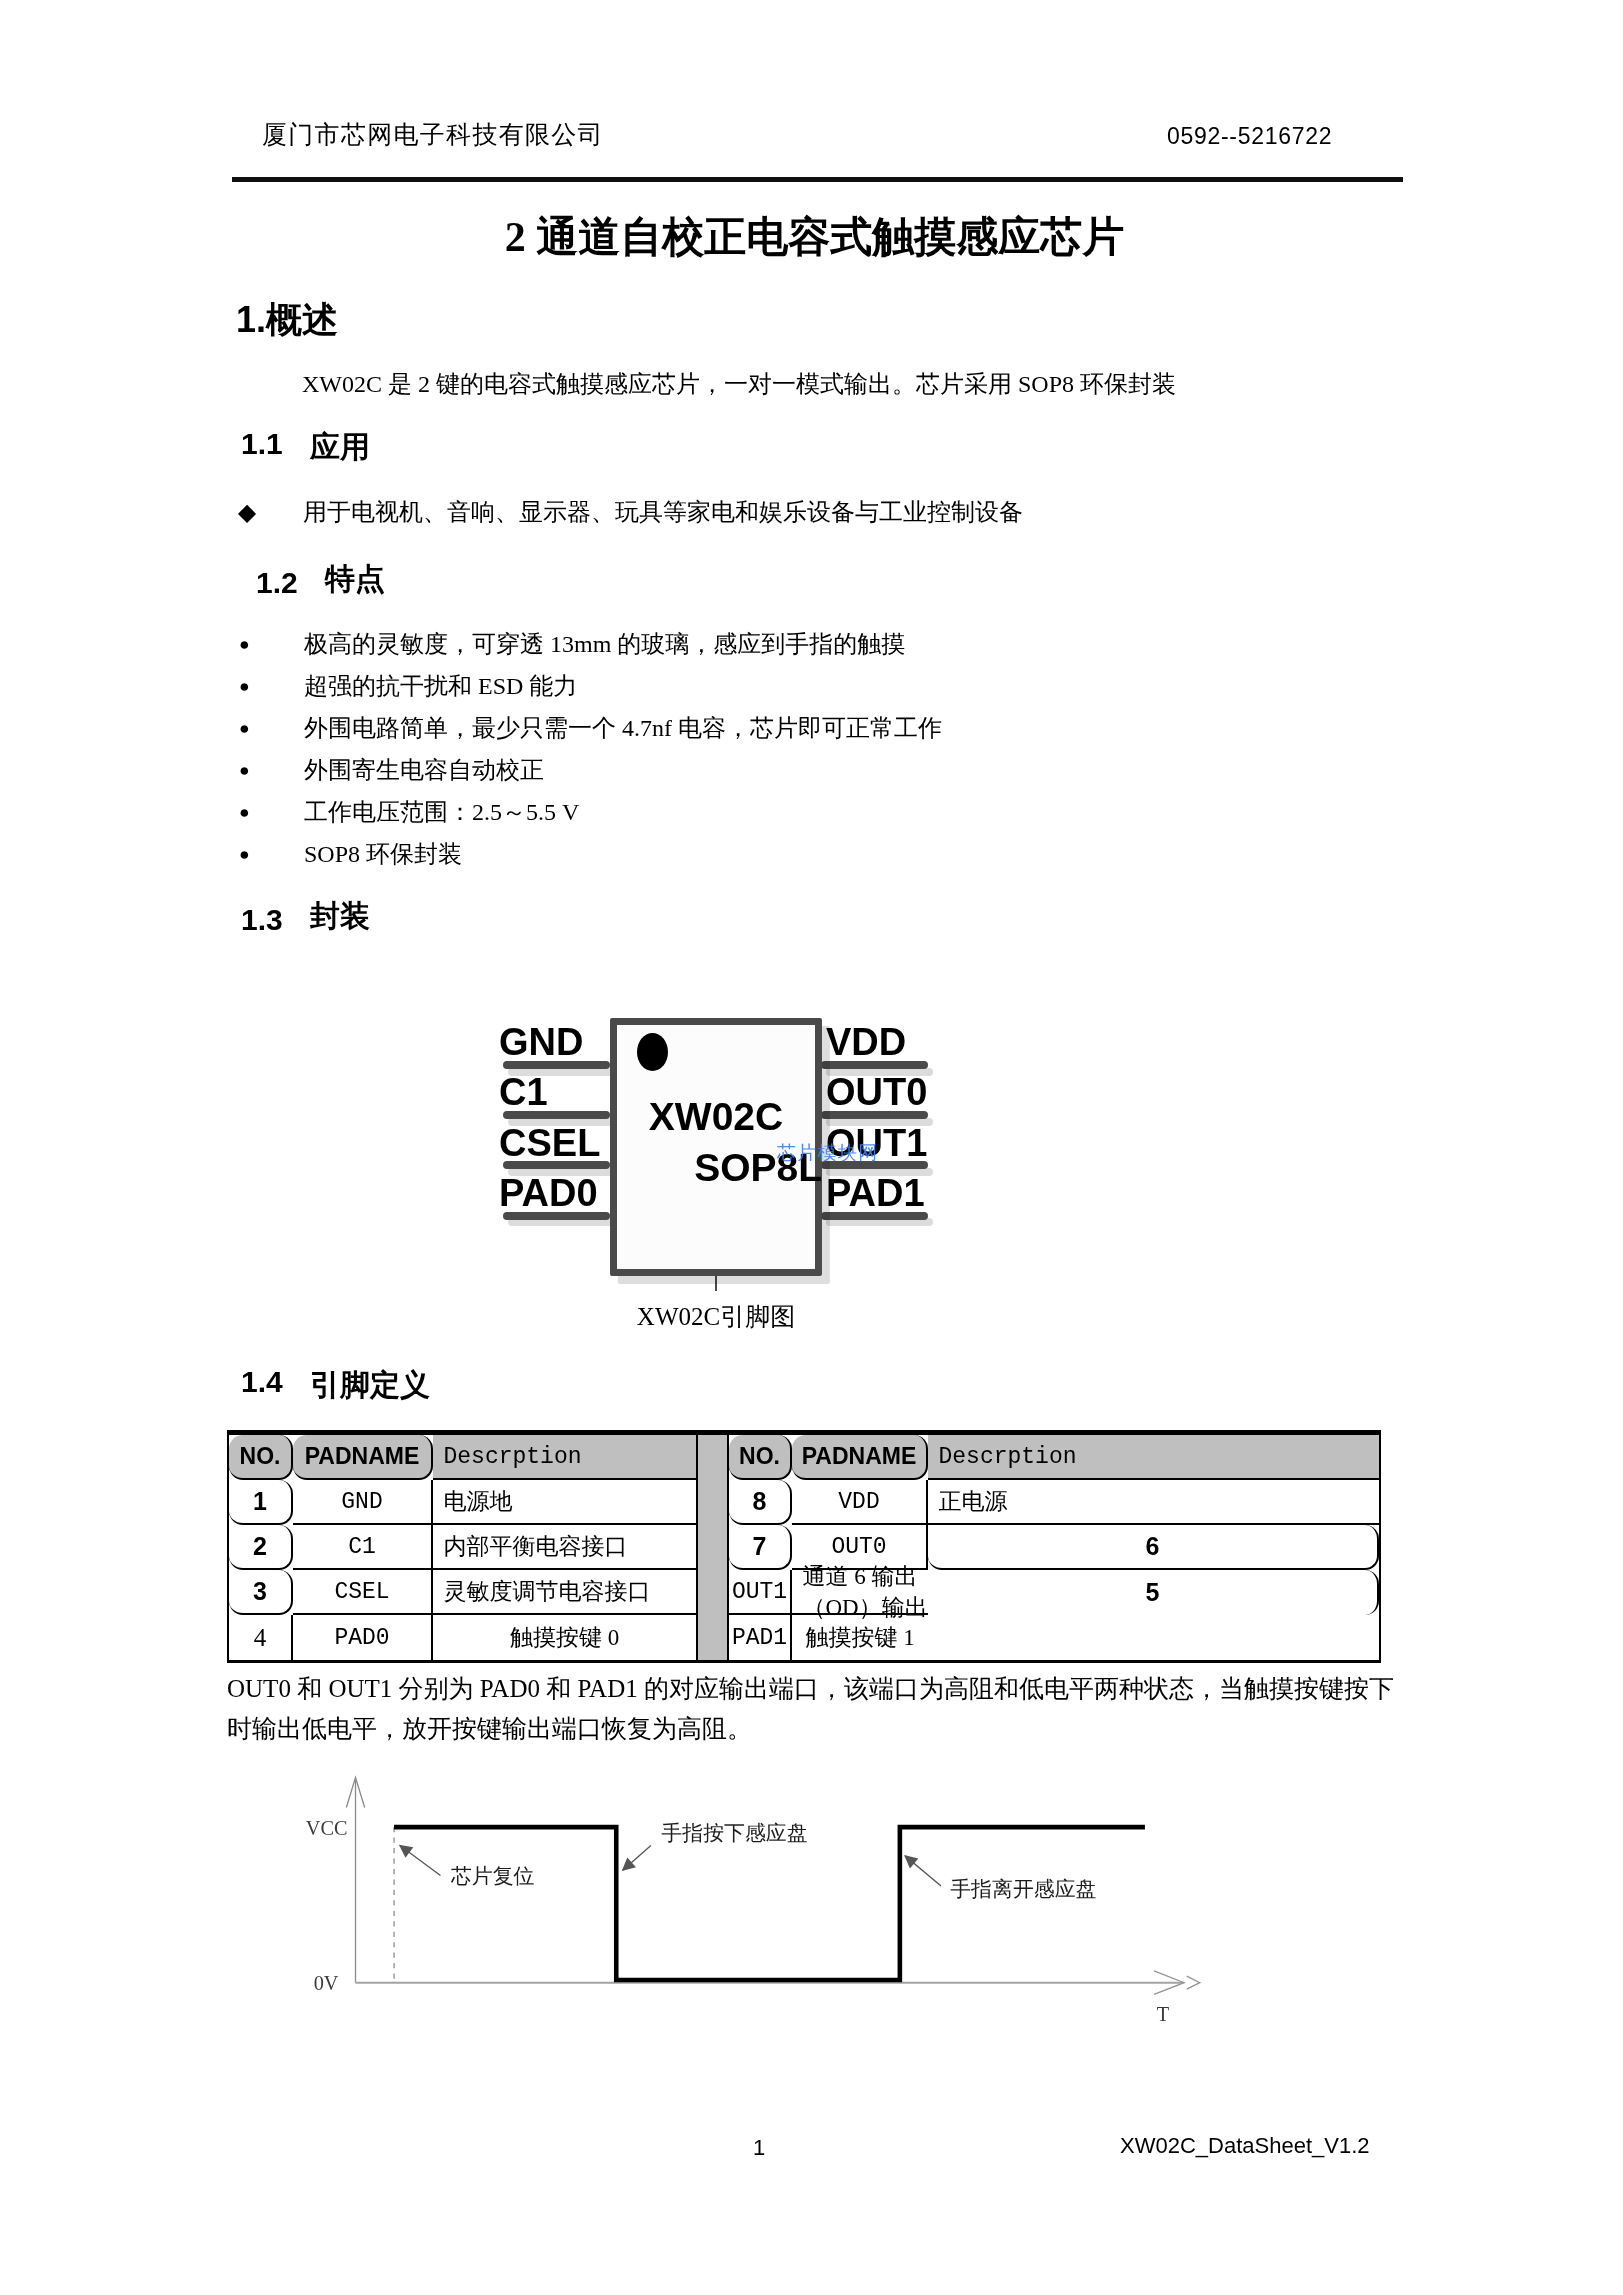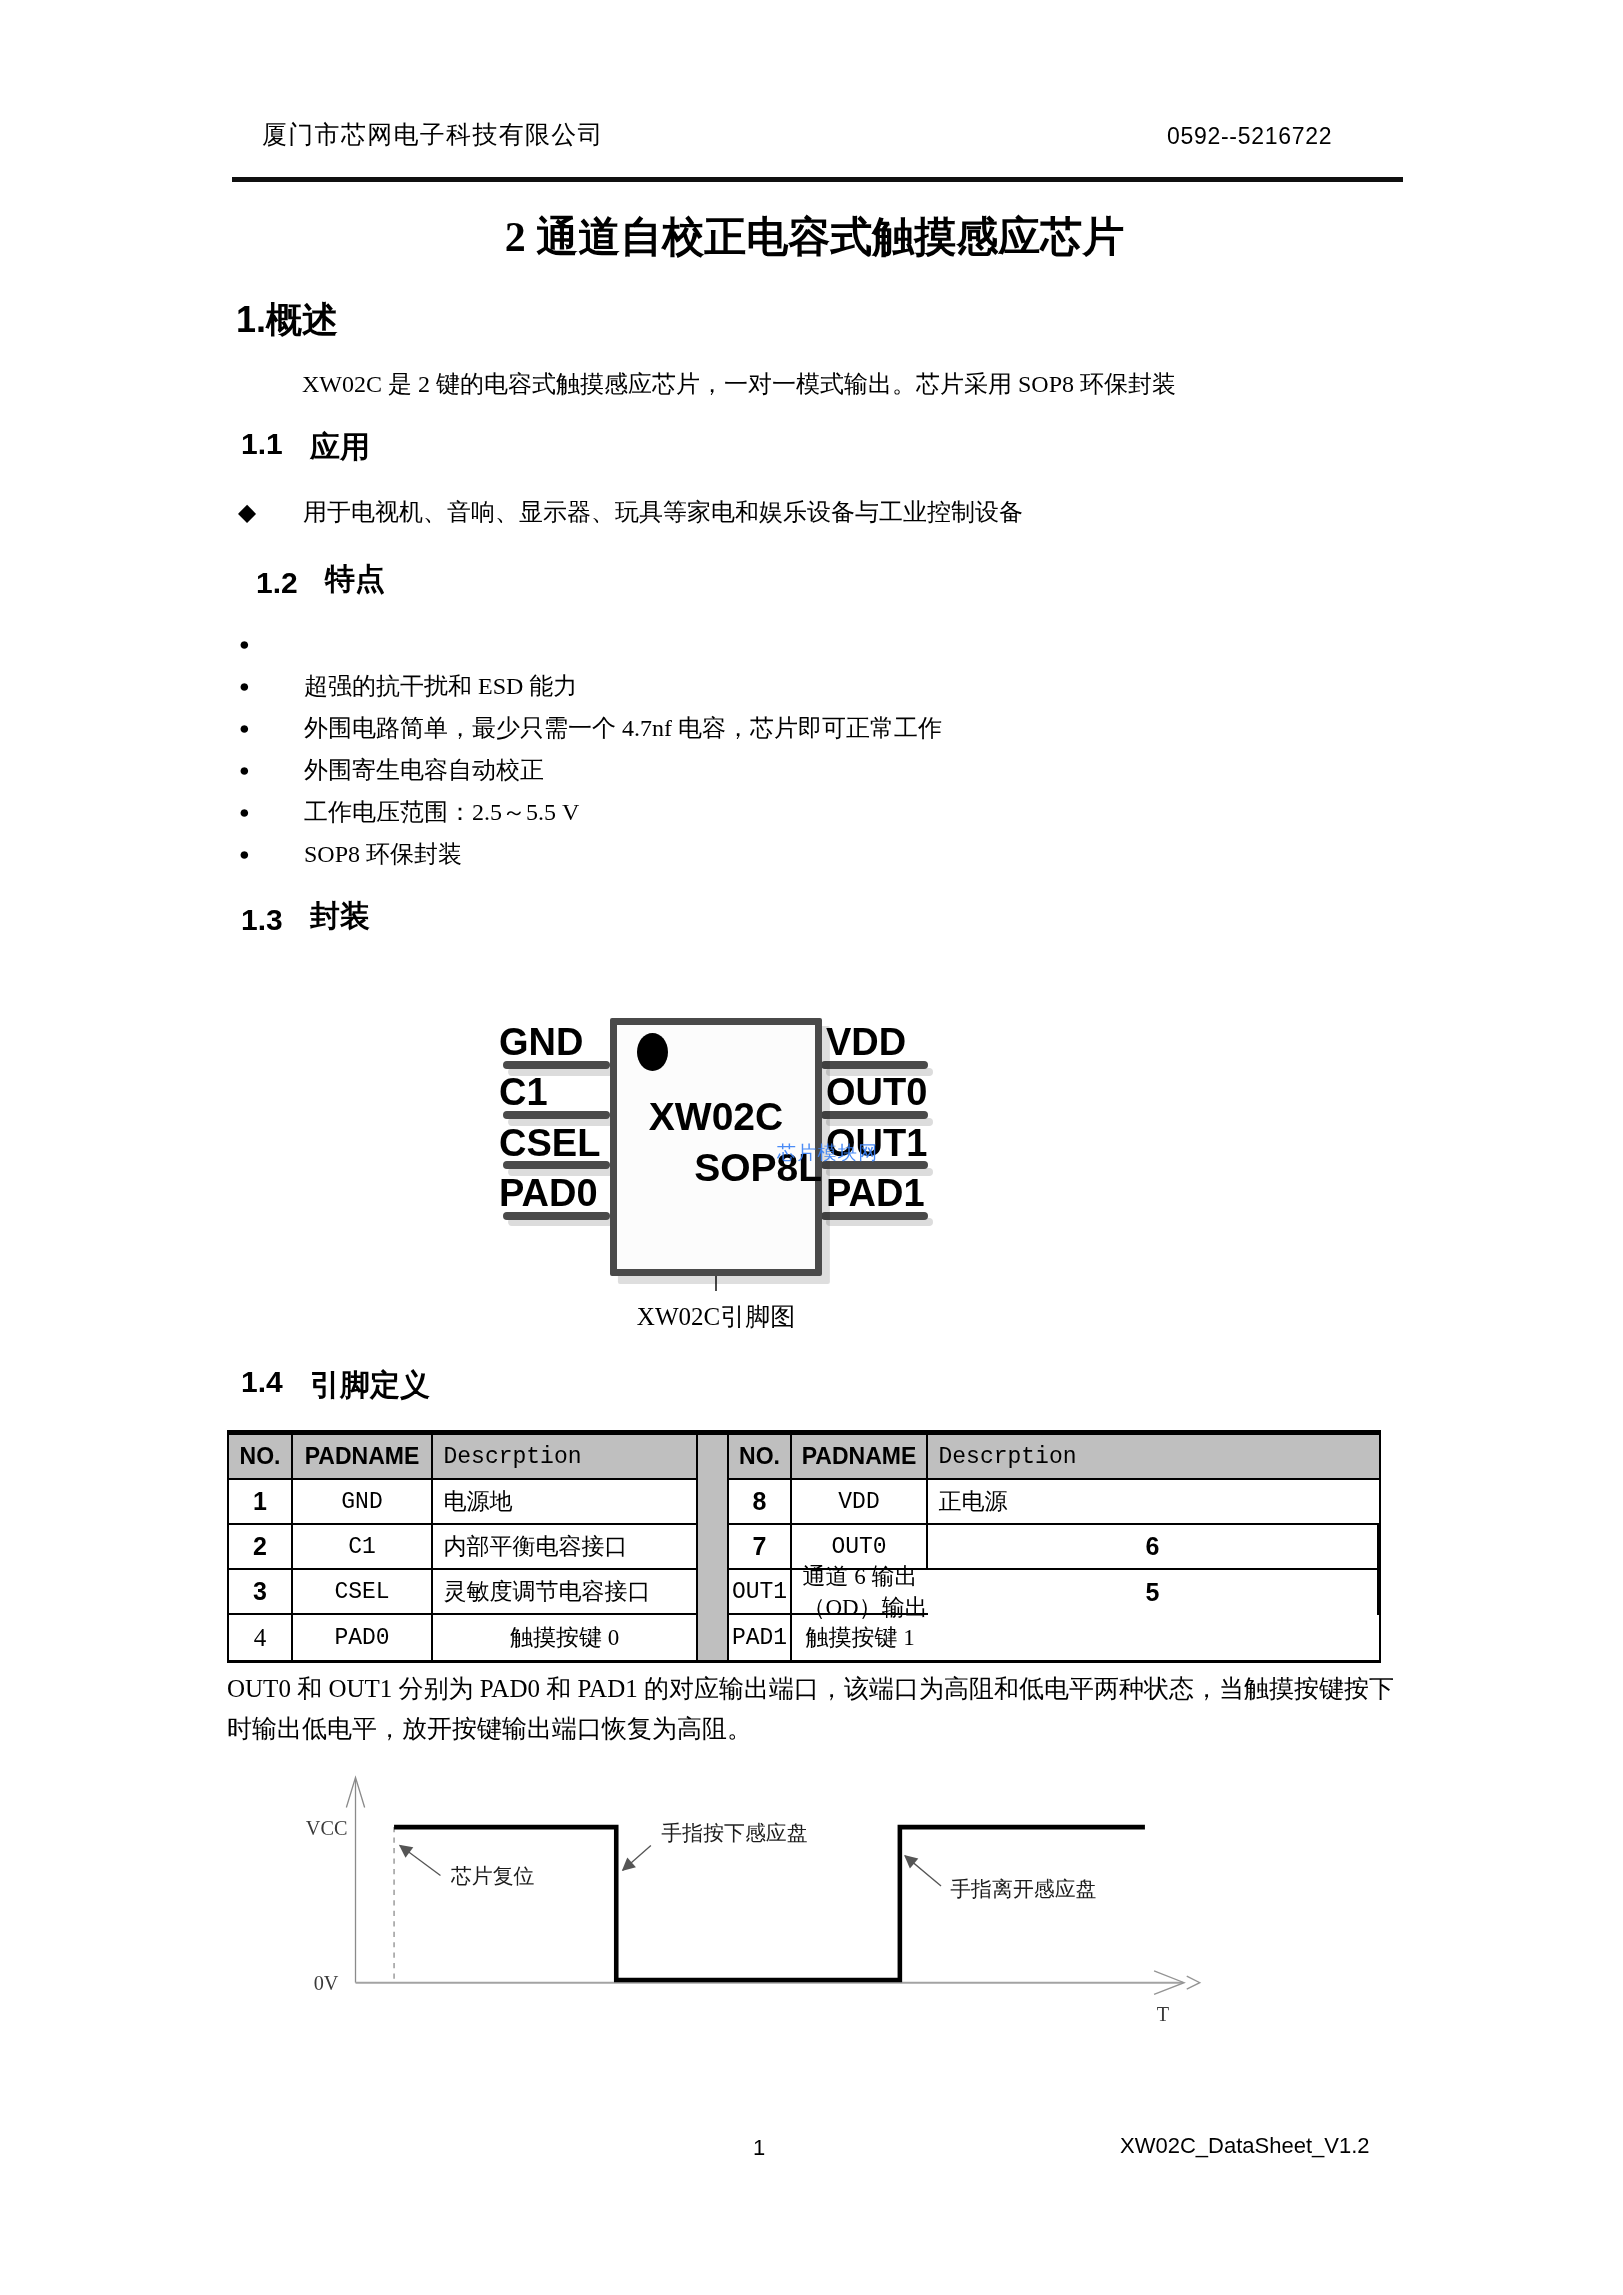--- a/index.html
+++ b/index.html
@@ -56,21 +56,21 @@
              border:2.6px solid #000;border-top:5.9px solid #000;border-bottom:3.9px solid #000;}
   .tbl-group{display:grid;grid-template-rows:repeat(5,45px);}
   #tbl-left{grid-template-columns:64px 140px 263px;}
   #tbl-right{grid-template-columns:63px 136px 1fr;flex:1;}
   .tbl-gap{width:33px;background:#bfbfbf;border-left:2px solid #000;border-right:2px solid #000;box-sizing:border-box;}
   .tc{display:flex;align-items:center;justify-content:center;font-size:23px;
       border-right:2px solid #000;border-bottom:2px solid #000;box-sizing:border-box;}
   .tc.last-col{border-right:none;}
   .tc.last-row{border-bottom:none;}
   .tc.th{background:#bfbfbf;}
-  .t-sans{font-family:"Liberation Sans","DejaVu Sans",sans-serif;font-weight:bold;}
+  .t-sans{font-family:"Liberation Sans","DejaVu Sans",sans-serif;font-weight:bold;border-radius:14px;}
   .t-mono{font-family:"Liberation Mono","DejaVu Sans Mono",monospace;}
   .t-left{justify-content:flex-start;padding-left:10.5px;}
   .t-no{font-size:25px;}
   .t-plain{font-family:"Liberation Serif","DejaVu Serif",serif;font-weight:normal;}
 
   #pin-note{left:227px;top:1669px;width:1175px;font-size:25px;line-height:40px;}
 
   
   #waveform{left:275px;top:1767px;z-index:1;}
   #wave-caption{left:452px;top:2053px;width:654px;text-align:center;font-size:26px;}
@@ -103,20 +103,21 @@
     <span>用于电视机、音响、显示器、玩具等家电和娱乐设备与工业控制设备</span>
   </div>
 
   <div class="abs h2" id="h2-features">
     <span class="no">1.2</span>
     <span>特点</span>
   </div>
   <div class="abs" id="features-list">
     <div class="feat-row">
       <span class="bullet-cell">●</span>
+      <span>极高的灵敏度，可穿透 13mm 的玻璃，感应到手指的触摸</span>
     </div>
     <div class="feat-row">
       <span class="bullet-cell">●</span>
       <span>超强的抗干扰和 ESD 能力</span>
     </div>
     <div class="feat-row">
       <span class="bullet-cell">●</span>
       <span>外围电路简单，最少只需一个 4.7nf 电容，芯片即可正常工作</span>
     </div>
     <div class="feat-row">

